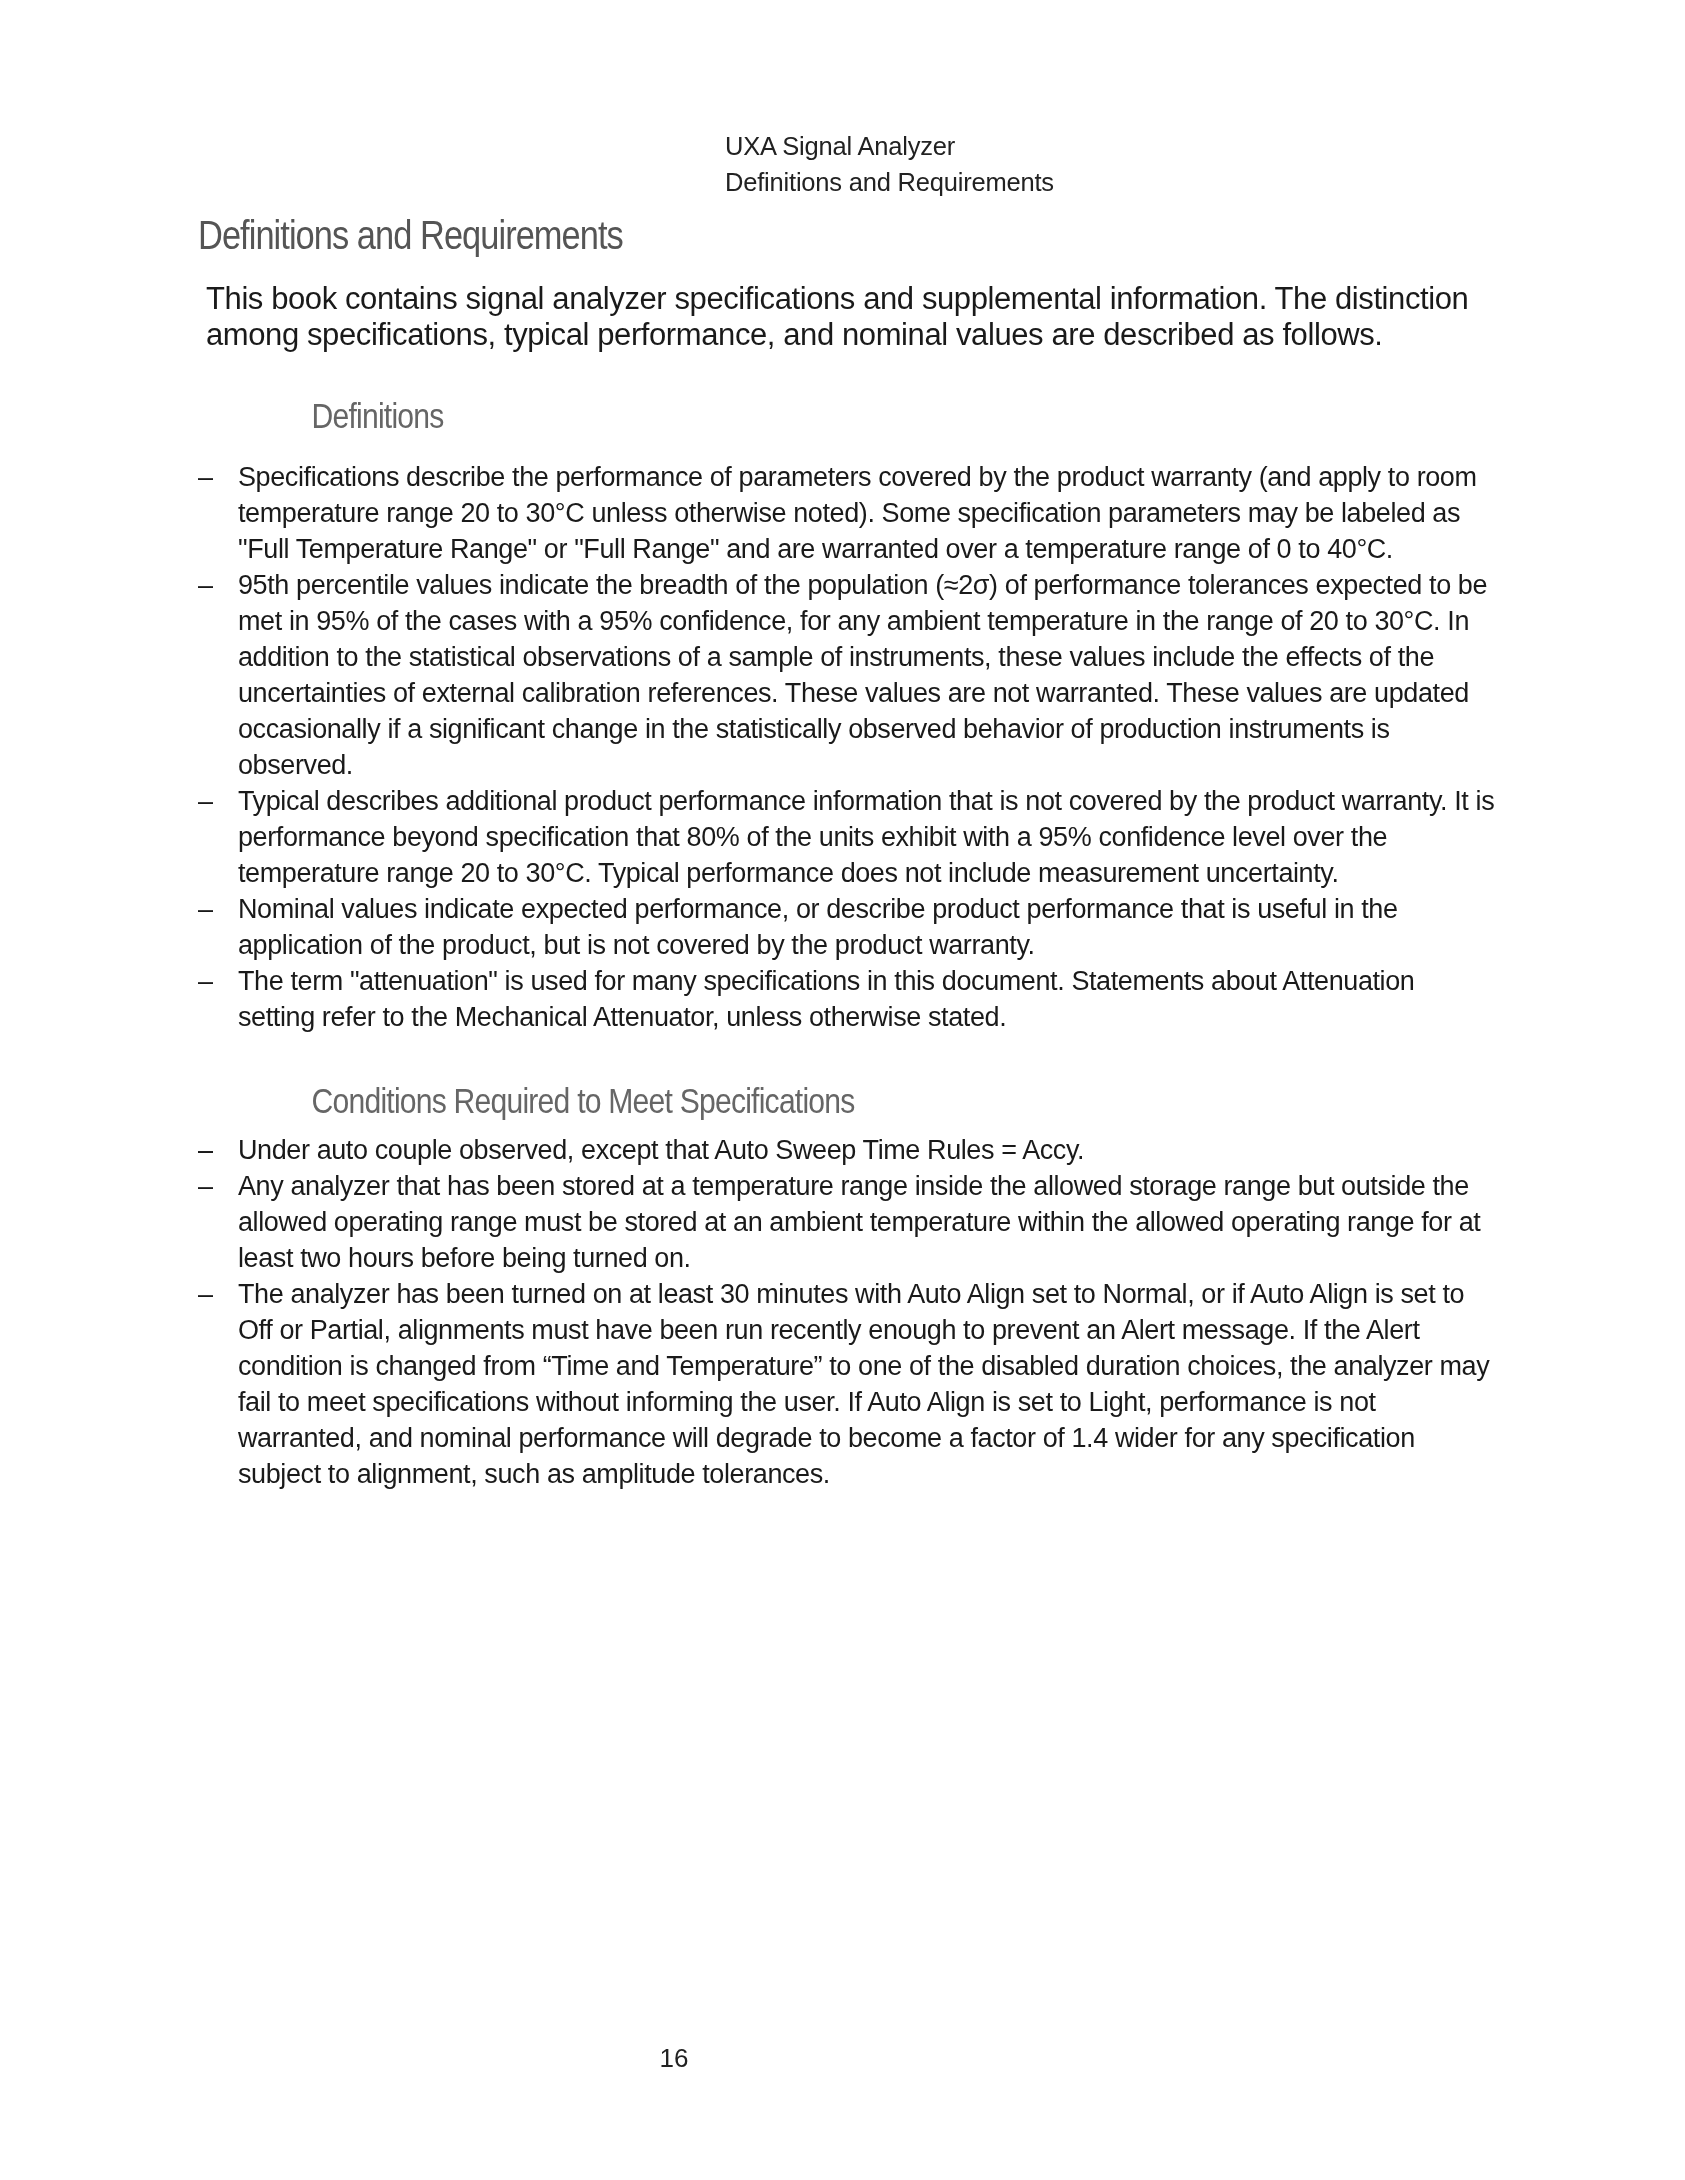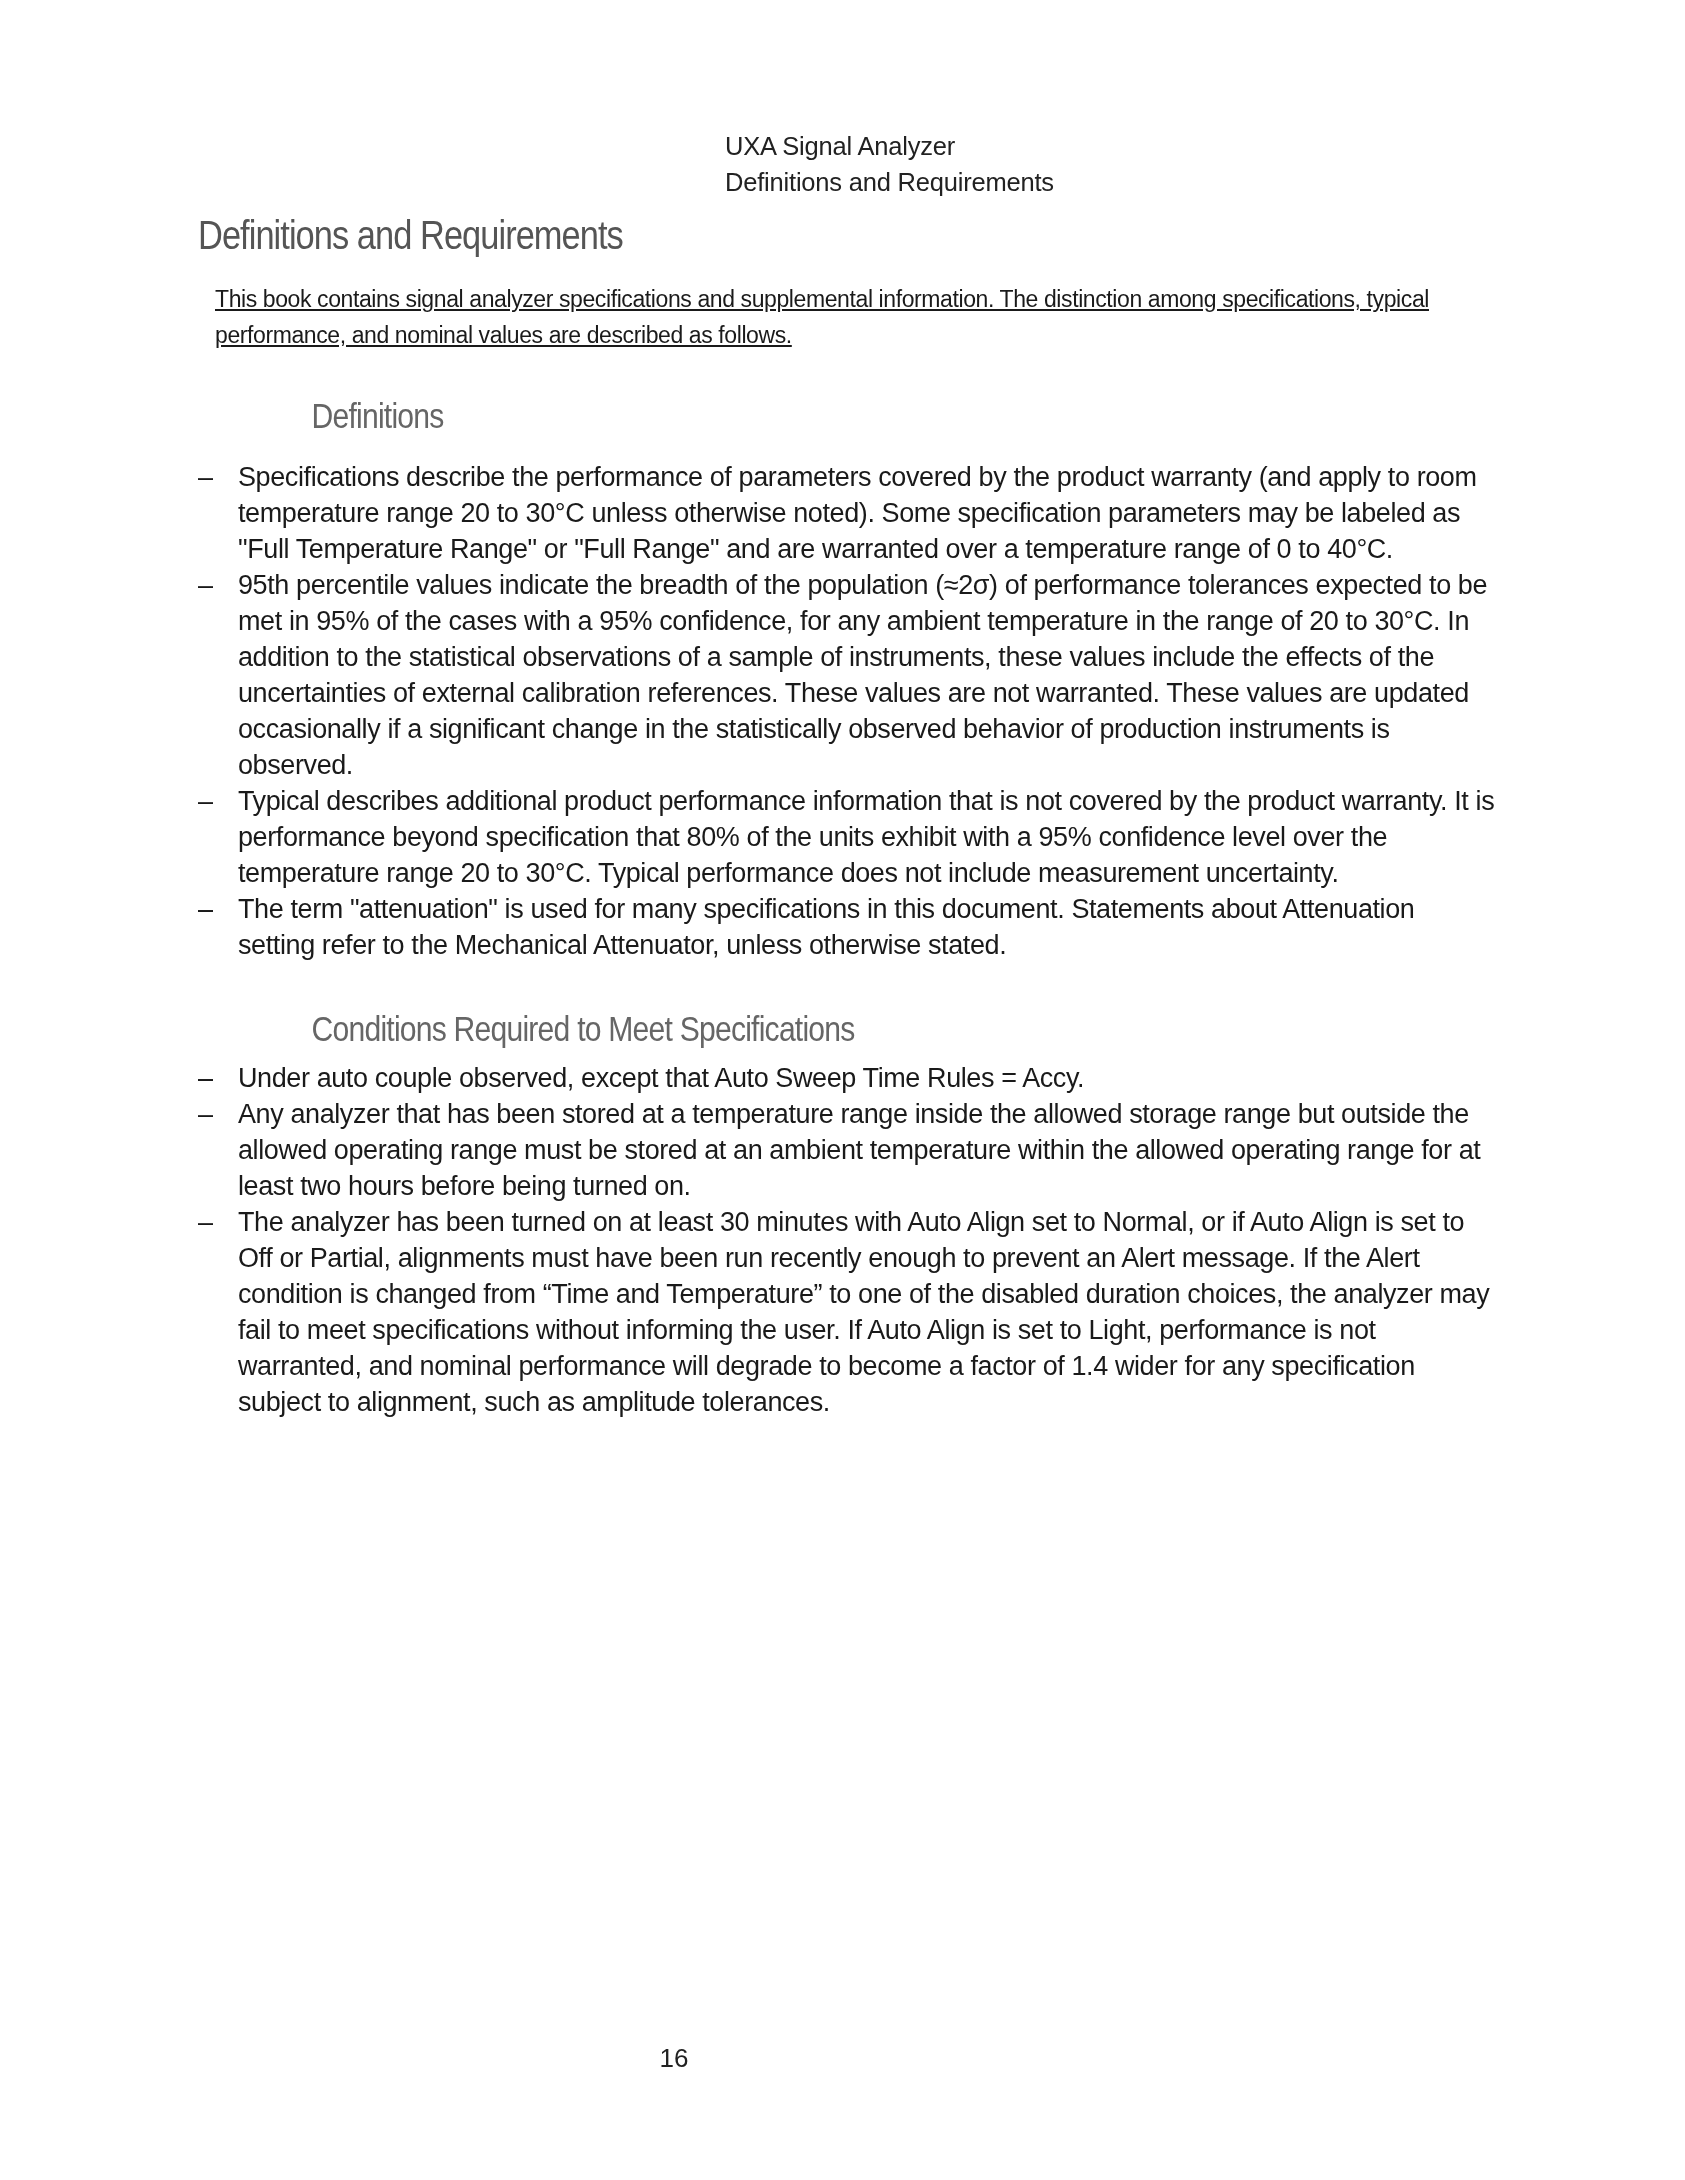--- a/index.html
+++ b/index.html
@@ -16,21 +16,21 @@
   }
   .content {
     position: absolute; left: 198px; top: 209px; width: 1299px;
   }
   .doc-title {
     font-size: 40px; line-height: 53px; color: #555;
     font-weight: normal; margin: 0 0 19.3px 0; letter-spacing: -1.1px;
     transform: scaleX(0.86); transform-origin: left center;
   }
   .para {
-    font-size: 23px; line-height: 36px; margin: 17px; letter-spacing: -0.4px; text-decoration: underline;
+    font-size: 31px; line-height: 36px; margin: 8px; letter-spacing: -0.4px;
   }
   .subhead {
     font-size: 35px; line-height: 47px; color: #666; font-weight: normal;
     margin: 0; padding-left: 132px; letter-spacing: -0.9px;
     transform: scaleX(0.86); transform-origin: left center;
   }
   .subhead.defs { margin-top: 39px; margin-bottom: 19.3px; }
   .subhead.conds { margin-top: 42px; margin-bottom: 8.8px; }
   ul.dash-list { list-style: none; margin: 0; padding: 0; }
   ul.dash-list li {
@@ -56,21 +56,21 @@
 
 <div class="content">
   <h1 class="doc-title">Definitions and Requirements</h1>
   <p class="para">This book contains signal analyzer specifications and supplemental information. The distinction among specifications, typical performance, and nominal values are described as follows.</p>
 
   <h2 class="subhead defs">Definitions</h2>
   <ul class="dash-list">
     <li><span class="dash">–</span><span>Specifications describe the performance of parameters covered by the product warranty (and apply to room temperature range 20 to 30°C unless otherwise noted). Some specification parameters may be labeled as "Full Temperature Range" or "Full Range" and are warranted over a temperature range of 0 to 40°C.</span></li>
     <li><span class="dash">–</span><span>95th percentile values indicate the breadth of the population (≈2σ) of performance tolerances expected to be met in 95% of the cases with a 95% confidence, for any ambient temperature in the range of 20 to 30°C. In addition to the statistical observations of a sample of instruments, these values include the effects of the uncertainties of external calibration references. These values are not warranted. These values are updated occasionally if a significant change in the statistically observed behavior of production instruments is observed.</span></li>
     <li><span class="dash">–</span><span>Typical describes additional product performance information that is not covered by the product warranty. It is performance beyond specification that 80% of the units exhibit with a 95% confidence level over the temperature range 20 to 30°C. Typical performance does not include measurement uncertainty.</span></li>
-    <li><span class="dash">–</span></li>
+    <li><span class="dash">–</span><span>Nominal values indicate expected performance, or describe product performance that is useful in the application of the product, but is not covered by the product warranty.</span></li>
     <li><span class="dash">–</span><span>The term "attenuation" is used for many specifications in this document. Statements about Attenuation setting refer to the Mechanical Attenuator, unless otherwise stated.</span></li>
   </ul>
 
   <h2 class="subhead conds">Conditions Required to Meet Specifications</h2>
   <ul class="dash-list">
     <li><span class="dash">–</span></li>
     <li><span class="dash">–</span><span>Under auto couple observed, except that Auto Sweep Time Rules = Accy.</span></li>
     <li><span class="dash">–</span><span>Any analyzer that has been stored at a temperature range inside the allowed storage range but outside the allowed operating range must be stored at an ambient temperature within the allowed operating range for at least two hours before being turned on.</span></li>
     <li><span class="dash">–</span><span>The analyzer has been turned on at least 30 minutes with Auto Align set to Normal, or if Auto Align is set to Off or Partial, alignments must have been run recently enough to prevent an Alert message. If the Alert condition is changed from “Time and Temperature” to one of the disabled duration choices, the analyzer may fail to meet specifications without informing the user. If Auto Align is set to Light, performance is not warranted, and nominal performance will degrade to become a factor of 1.4 wider for any specification subject to alignment, such as amplitude tolerances.</span></li>
   </ul>

